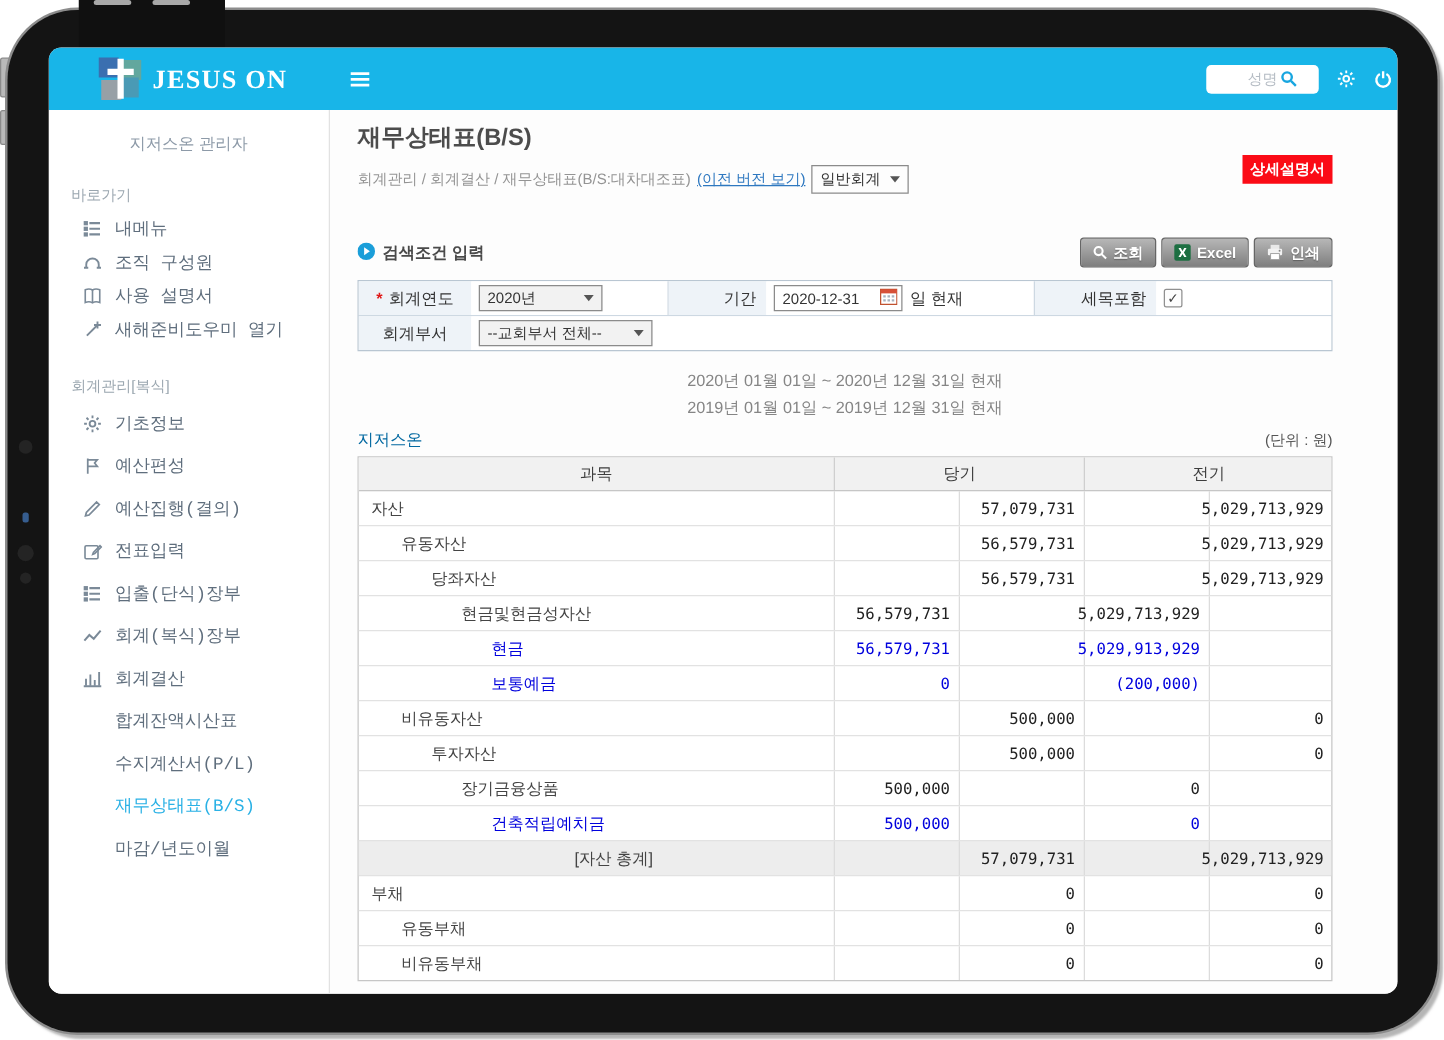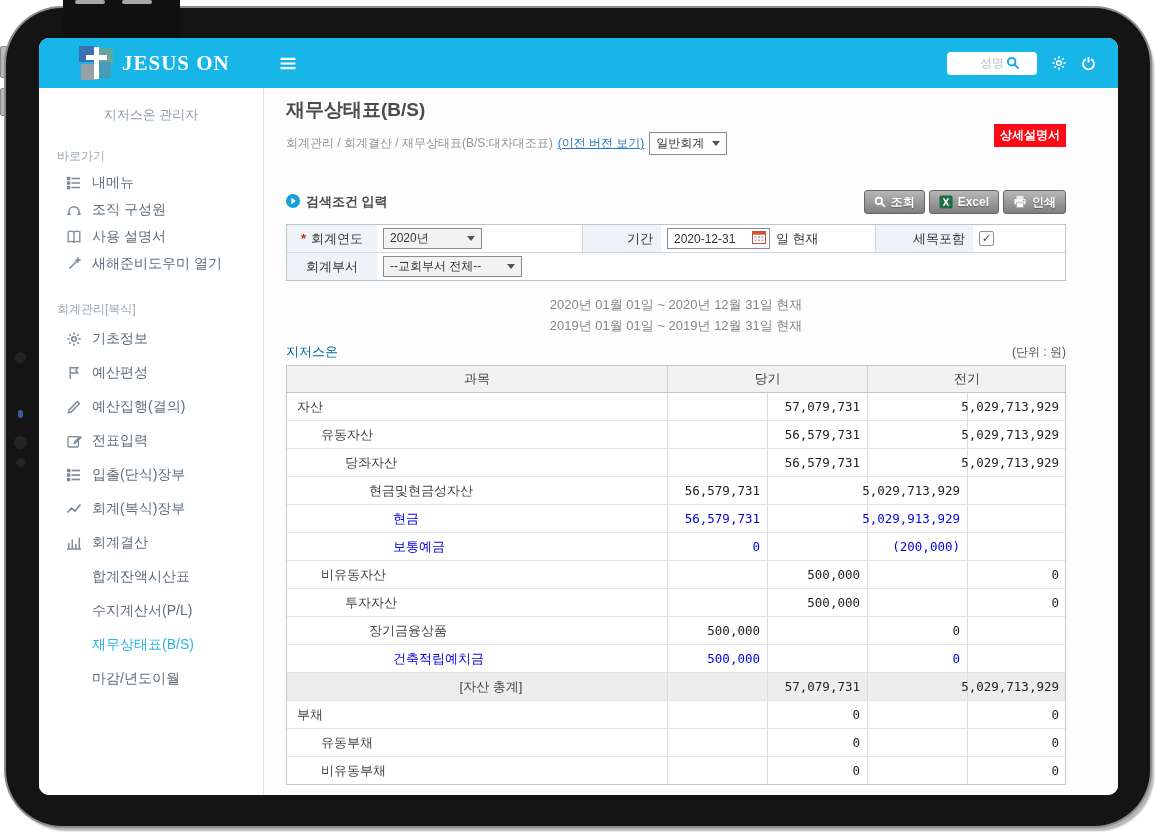--- a/index.html
+++ b/index.html
@@ -30,32 +30,32 @@
   .q1{left:0;top:0;background:#3a6fb0;}
   .q2{right:0;top:2px;background:#62a79e;}
   .q3{left:2px;bottom:0;background:#97a0a6;}
   .q4{right:2px;bottom:2px;background:#4a9ab5;}
   .cross-v{position:absolute;left:15px;top:1px;width:5px;height:32px;background:#fff;}
   .cross-h{position:absolute;left:7px;top:9px;width:21px;height:5px;background:#fff;}
   .logo-text{color:#fff;font-family:"Liberation Serif","DejaVu Serif",serif;font-weight:bold;font-size:21px;letter-spacing:1px;}
   .hamburger{margin-left:25px;display:flex;align-items:center;color:#fff;cursor:pointer;}
   .menu{display:flex;align-items:center;margin-left:16px;gap:0;}
   .menu-item{color:#fff;font-size:14px;font-weight:bold;padding:6px 6.5px;text-decoration:none;cursor:pointer;}
-  .tb-right{margin-left:auto;display:flex;align-items:center;gap:14px;padding-right:22px;}
+  .tb-right{margin-left:auto;display:flex;align-items:center;gap:14px;padding-right:4px;}
   .searchbox{background:#fff;border-radius:4px;height:23px;width:78px;display:flex;align-items:center;padding:0 5px 0 7px;}
   .searchbox input{border:none;outline:none;width:48px;font-size:12px;color:#555;background:transparent;text-align:right;}
   .searchbox input::placeholder{color:#b5bcc4;}
   .mag{color:#18a6e0;display:flex;align-items:center;cursor:pointer;}
   .tb-ic{color:#fff;display:flex;align-items:center;cursor:pointer;}
 
   
   .sidebar{position:absolute;left:0;top:50px;width:224px;bottom:0;background:#fff;border-right:1px solid #e2e2e2;}
   .user{margin-top:18px;text-align:center;color:#8d9aa8;font-size:13px;}
   .sec-title{margin:24px 0 4px 18px;color:#9aa6af;font-size:12px;}
-  .items{list-style:none;margin:4px 0 0 0;padding:0;}
+  .items{list-style:none;margin:4px 0 0 0;padding:0;font-family:Liberation Mono, monospace;}
   .item{display:flex;align-items:center;gap:10px;padding-left:26px;cursor:pointer;color:#5f6e7d;font-size:14px;}
   .items.s1 .item{height:27px;}
   .items.s2 .item{height:34px;}
   .item .ic{width:17px;height:17px;display:inline-flex;align-items:center;justify-content:center;color:#7b8a98;flex:0 0 auto;}
   .item.active .lbl{color:#2ab1e5;}
 
   
   .main{position:absolute;left:225px;right:0;top:50px;bottom:0;background:#fdfdfd;}
   .content{width:780px;margin-left:22px;position:relative;}
   .badge{position:absolute;right:0;top:27px;background:#fb0b16;color:#fff;font-size:12px;font-weight:bold;padding:3px 6px;cursor:pointer;}
@@ -73,21 +73,21 @@
         background:linear-gradient(#b7b7b7,#7f7f7f);color:#fff;font-size:12px;font-weight:bold;cursor:pointer;
         text-shadow:0 1px 1px rgba(0,0,0,.35);font-family:inherit;}
   .bic{display:inline-flex;align-items:center;}
 
   .form{margin-top:10px;border:1px solid #b9c6d2;}
   .frow{display:flex;height:27px;}
   .frow + .frow{border-top:1px solid #cdd8e2;}
   .flabel{background:#eef3f8;display:flex;align-items:center;justify-content:center;font-size:13px;color:#333;gap:2px;}
   .ralign{justify-content:flex-end;padding-right:8px;box-sizing:border-box;}
   .ffield{display:flex;align-items:center;background:#fff;padding-left:6px;box-sizing:border-box;gap:6px;}
-  .w90{width:90px;} .w190{width:206px;border-right:1px solid #cdd8e2;} .w85{width:78px;} .w215{width:215px;border-right:1px solid #cdd8e2;} .w105{width:97px;}
+  .w90{width:90px;} .w190{width:158px;border-right:1px solid #cdd8e2;} .w85{width:78px;} .w215{width:215px;border-right:1px solid #cdd8e2;} .w105{width:97px;}
   .grow{flex:1;}
   .req{color:#e01717;font-weight:bold;margin-right:3px;}
   .sel-year{width:85px;background:#f2f2f2;}
   .sel-dept{width:125px;background:#f2f2f2;}
   .datebox{display:inline-flex;align-items:center;justify-content:space-between;border:1px solid #8b8b8b;height:19px;width:92px;padding:0 3px 0 6px;font-size:12px;color:#333;cursor:pointer;}
   .suffix{font-size:13px;color:#333;}
   .checkbox{width:13px;height:13px;border:1px solid #909090;background:#fdfdfd;display:inline-flex;align-items:center;justify-content:center;font-size:11px;color:#444;cursor:pointer;border-radius:2px;}
   .checkbox.checked::after{content:"✓";font-weight:bold;}
 
   .periods{margin-top:13px;}

